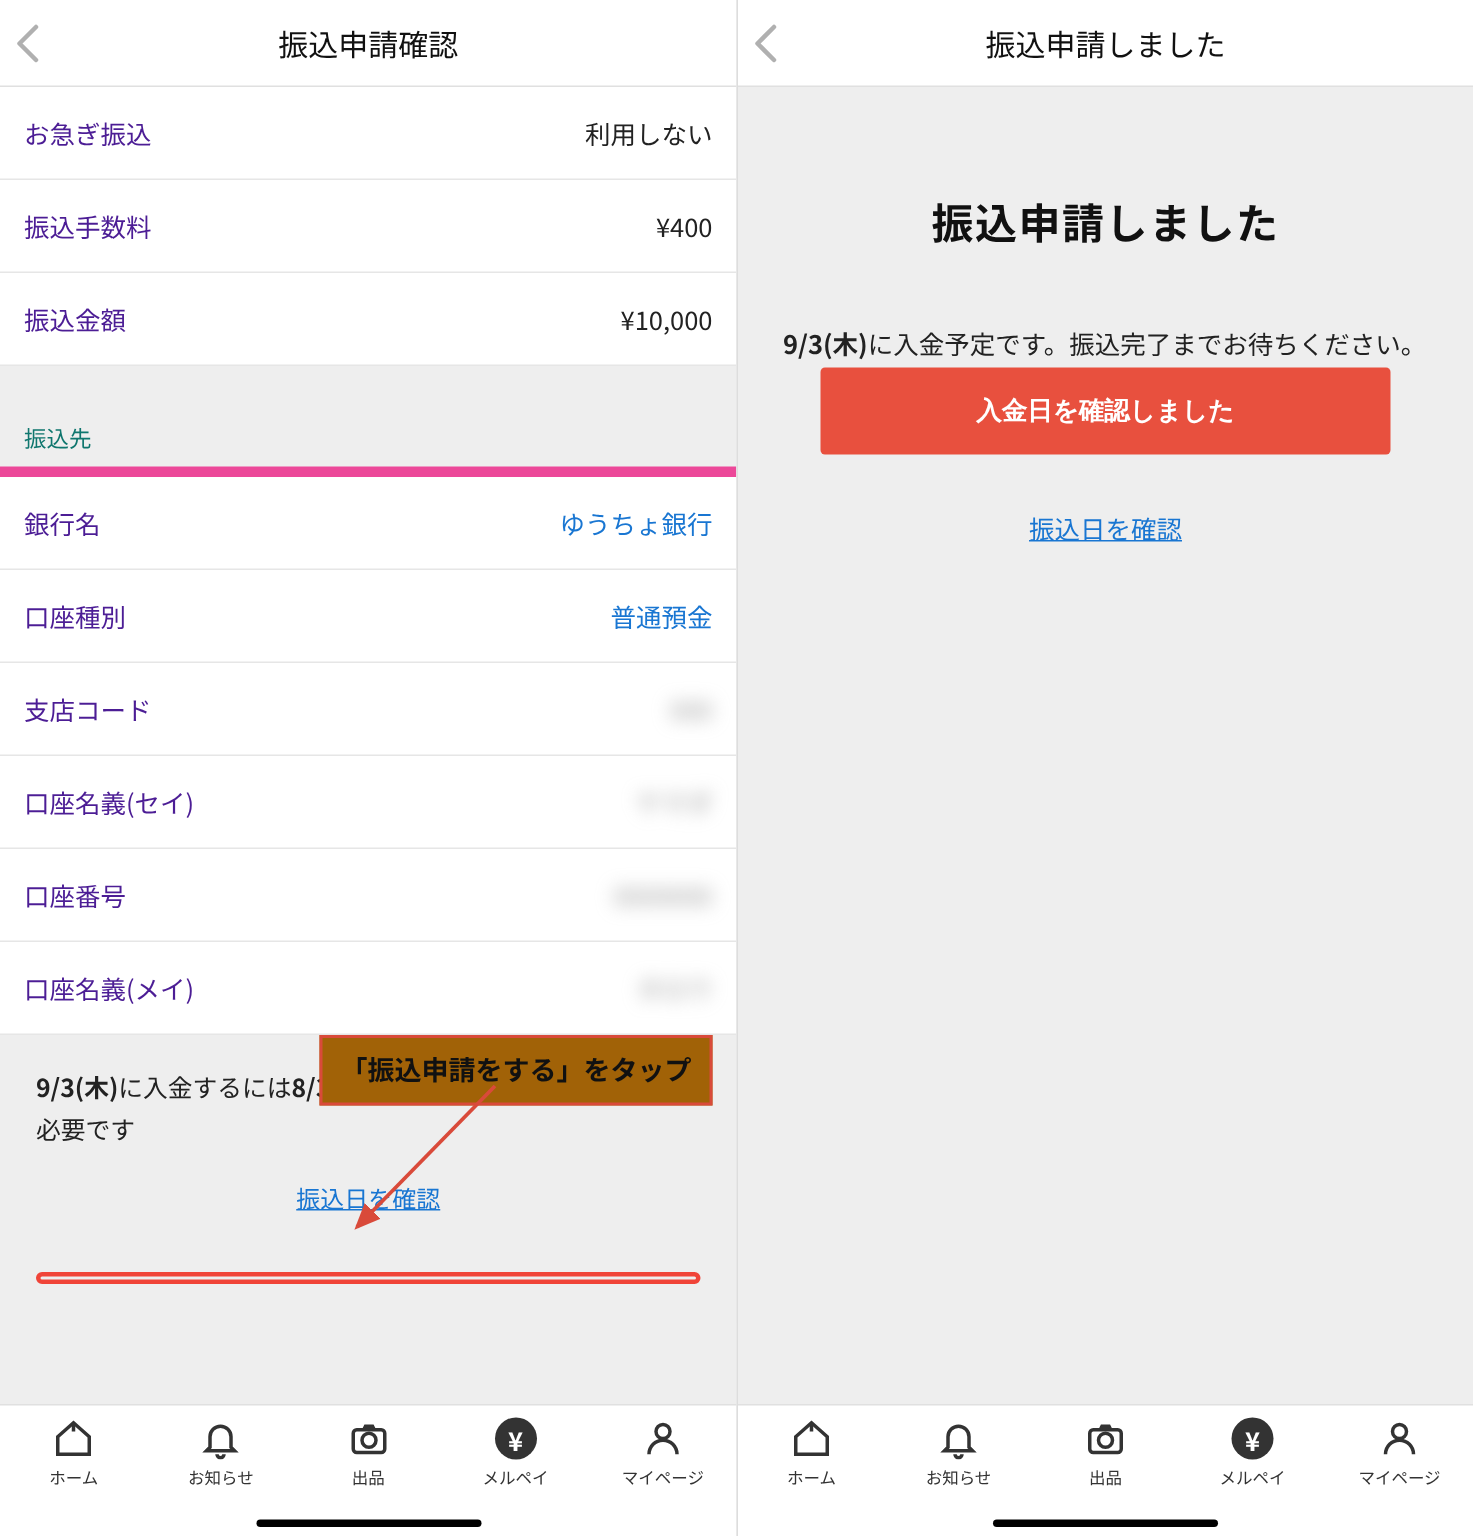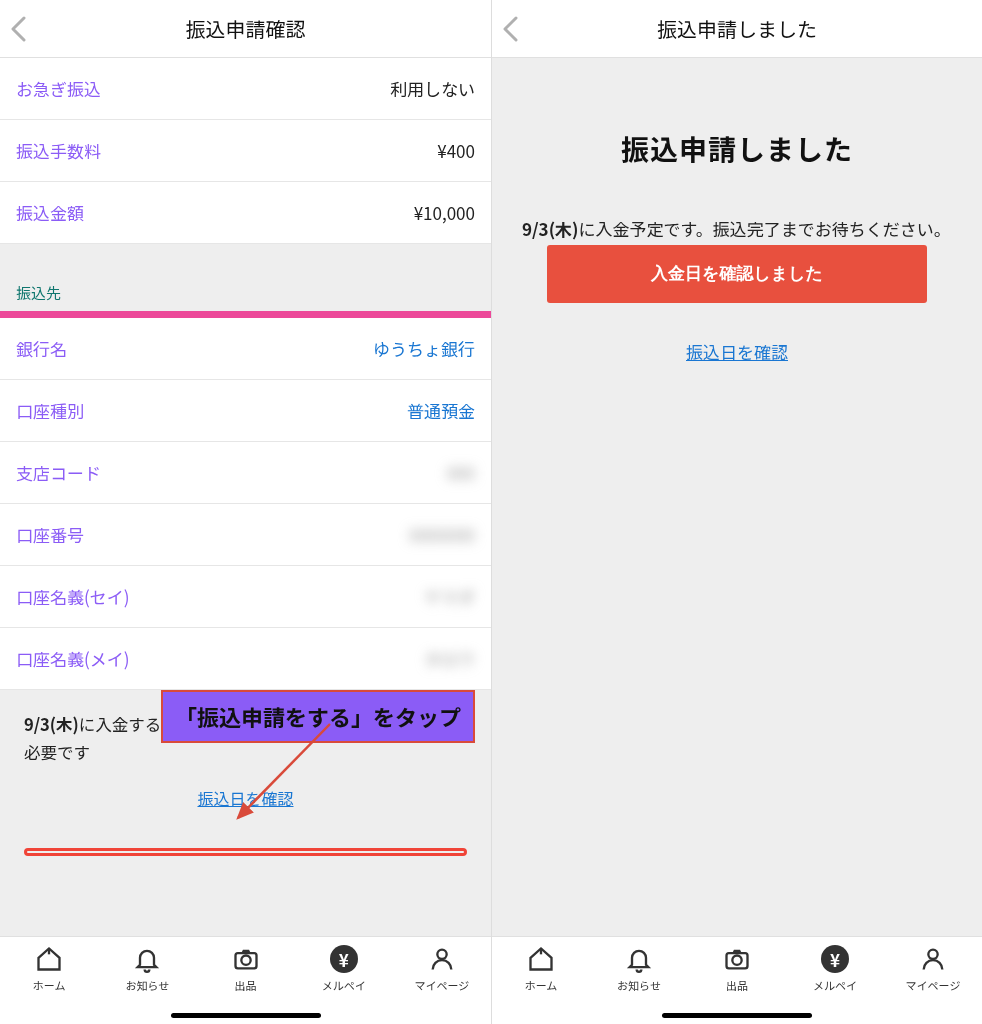--- a/index.html
+++ b/index.html
@@ -57,21 +57,21 @@
   
   .row {
     background: #fff;
     padding: 18px 16px;
     display: flex;
     justify-content: space-between;
     align-items: center;
     border-bottom: 1px solid #e6e6e6;
     font-size: 17px;
   }
-  .row .label { color: #8b5cf6; }
+  .row .label { color: #4c1d95; }
   .row .value { color: #222; }
   .row .value.link { color: #1976d2; }
   .section-gap {
     background: #eeeeee;
     height: 28px;
   }
   .section-header {
     background: #eeeeee;
     color: #0f766e;
     font-size: 15px;
@@ -125,24 +125,24 @@
     border: 3px solid #f04438;
     border-radius: 10px;
     pointer-events: none;
   }
 
   
   .callout {
     position: absolute;
     top: 0;
     right: 16px;
-    background: #8b5cf6;
+    background: #a16207;
     border: 2px solid #d94a3a;
     padding: 6px 12px;
-    font-size: 22px;
+    font-size: 18px;
     font-weight: 700;
     color: #111;
   }
   .arrow-svg {
     position: absolute;
     left: 210px;
     top: 30px;
     width: 140px;
     height: 110px;
     pointer-events: none;
@@ -268,26 +268,26 @@
     </div>
     <div class="row">
       <span class="label">口座種別</span>
       <span class="value link">普通預金</span>
     </div>
     <div class="row">
       <span class="label">支店コード</span>
       <span class="value blurred">000</span>
     </div>
     <div class="row">
+      <span class="label">口座名義(セイ)</span>
+      <span class="value blurred">ヤマダ</span>
+    </div>
+    <div class="row">
       <span class="label">口座番号</span>
       <span class="value blurred">0000000</span>
-    </div>
-    <div class="row">
-      <span class="label">口座名義(セイ)</span>
-      <span class="value blurred">ヤマダ</span>
     </div>
     <div class="row">
       <span class="label">口座名義(メイ)</span>
       <span class="value blurred">タロウ</span>
     </div>
 
     <div class="note-area">
       <span>
         <b>9/3(木)</b><span>に入金するには</span><b>8/31(月)8時59分まで</b><span>に振込申請が必要です</span>
       </span>

